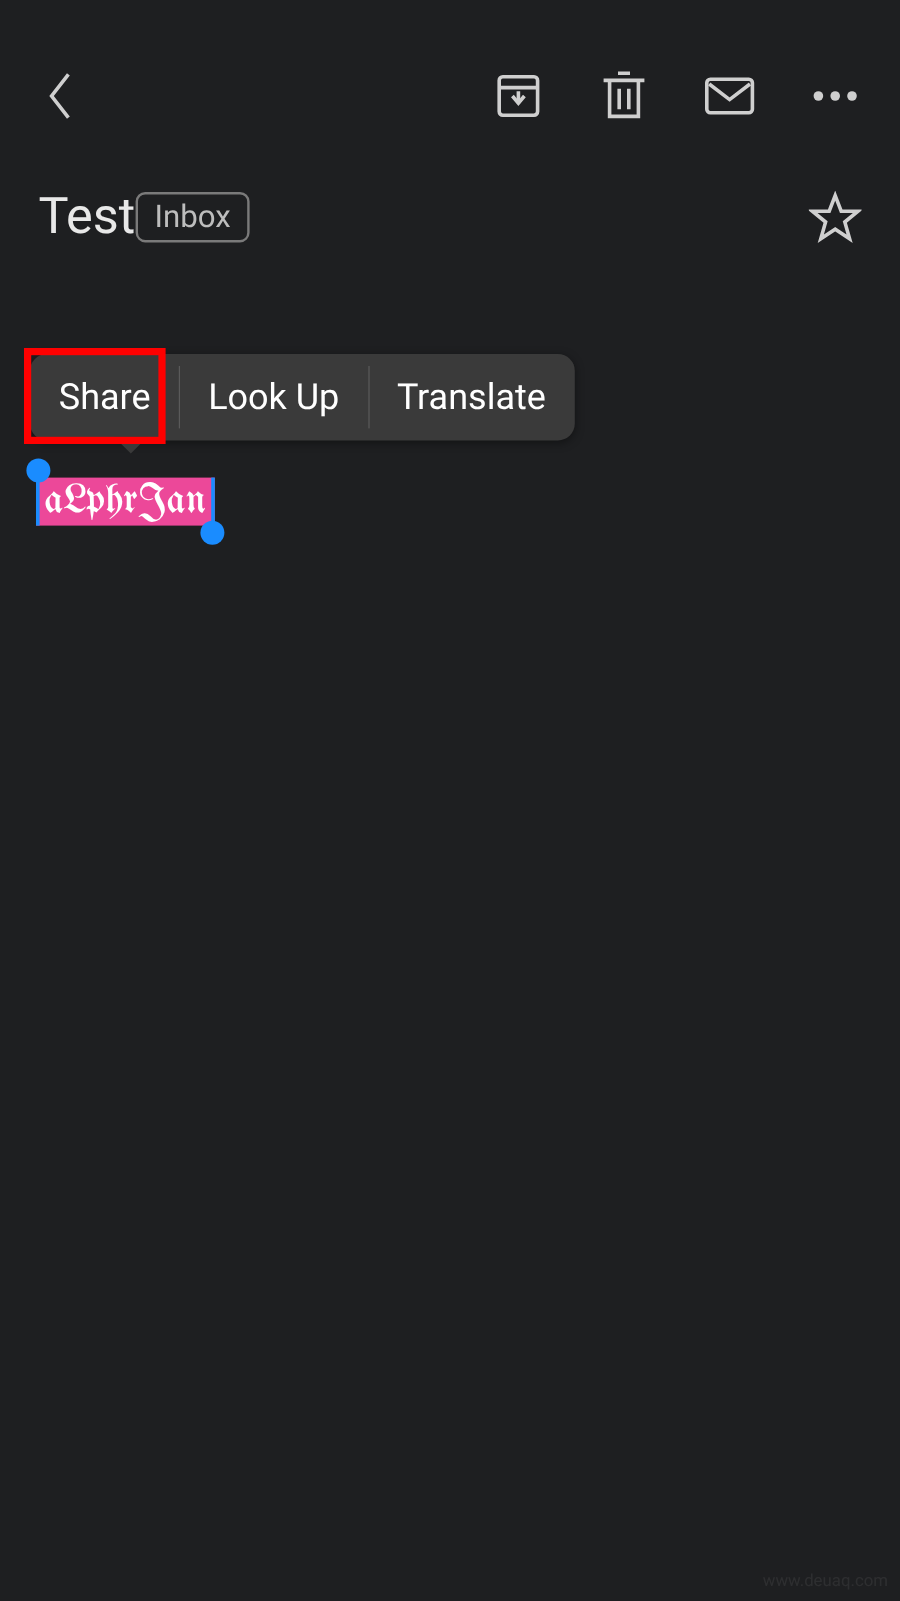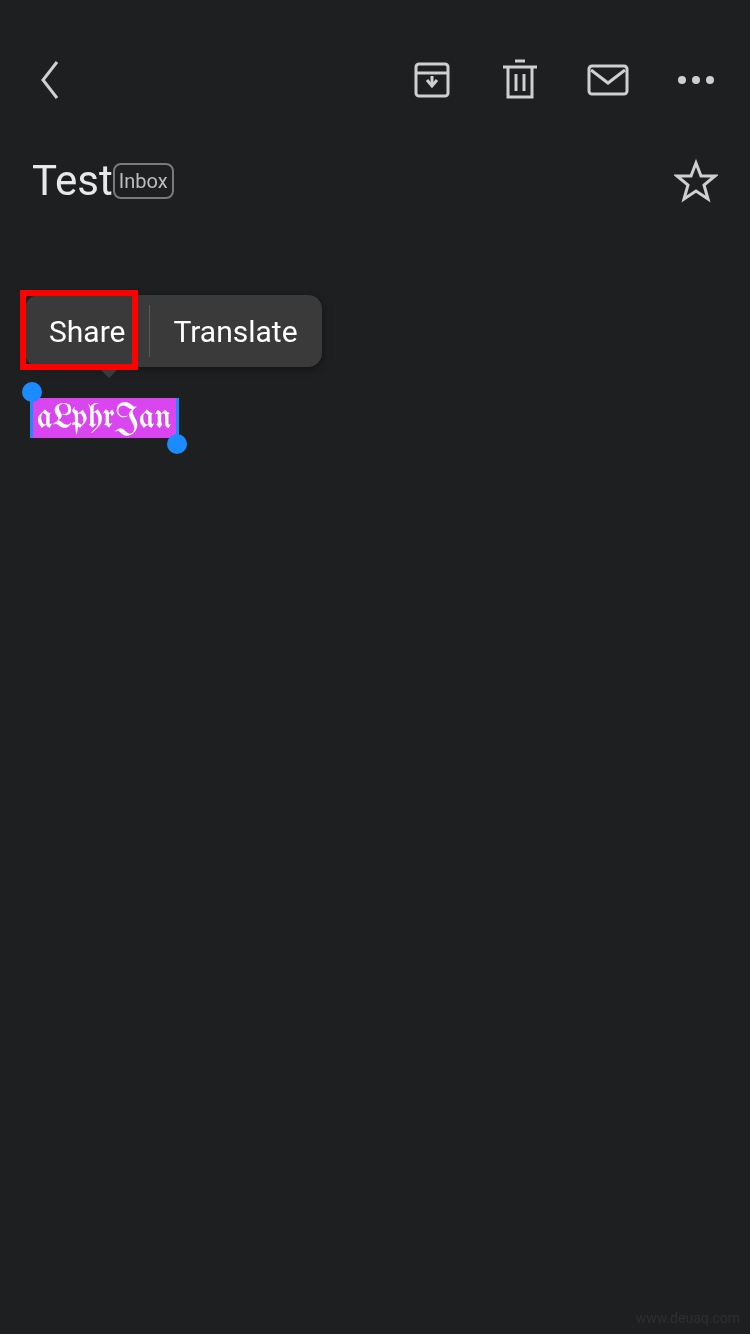--- a/index.html
+++ b/index.html
@@ -38,22 +38,22 @@
   }
   .subject {
     font-size: 42px;
     color: #e8e8e8;
     font-weight: 400;
     margin-right: 0;
   }
   .label-badge {
     border: 2px solid #7a7a7a;
     border-radius: 8px;
-    padding: 4px 4px;
-    font-size: 20px;
+    padding: 4px 14px;
+    font-size: 26px;
     color: #bdbdbd;
   }
   .star-btn { margin-left: auto; }
   .context-menu {
     position: absolute;
     top: 295px;
     left: 25px;
     height: 72px;
     background: #3a3a3a;
     border-radius: 14px;
@@ -95,21 +95,21 @@
     border-right: 14px solid transparent;
     border-top: 14px solid #3a3a3a;
     z-index: 10;
   }
   .selection-area {
     position: absolute;
     top: 398px;
     left: 30px;
   }
   .selected-text {
-    background: #d946ef;
+    background: #ec4899;
     font-family: "UnifrakturMaguntia", "Old English Text MT", serif;
     font-size: 34px;
     color: #ffffff;
     padding: 2px 4px;
     border-left: 3px solid #1a8cff;
     border-right: 3px solid #1a8cff;
     position: relative;
     display: inline-block;
   }
   .sel-handle {
@@ -196,20 +196,21 @@
   <span class="label-badge">Inbox</span>
   <div class="icon-btn star-btn">
     <svg class="icon-svg" width="44" height="44" viewBox="0 0 44 44">
       <polygon points="22,4 27,17 41,17 30,26 34,40 22,32 10,40 14,26 3,17 17,17"></polygon>
     </svg>
   </div>
 </div>
 
 <div class="context-menu">
   <div class="context-item">Share</div>
+  <div class="context-item">Look Up</div>
   <div class="context-item">Translate</div>
 </div>
 <div class="menu-tail"></div>
 <div class="highlight-box"></div>
 
 <div class="selection-area">
   <span class="selected-text">aLphrJan
     <span class="sel-handle left"></span>
     <span class="sel-handle right"></span>
   </span>

